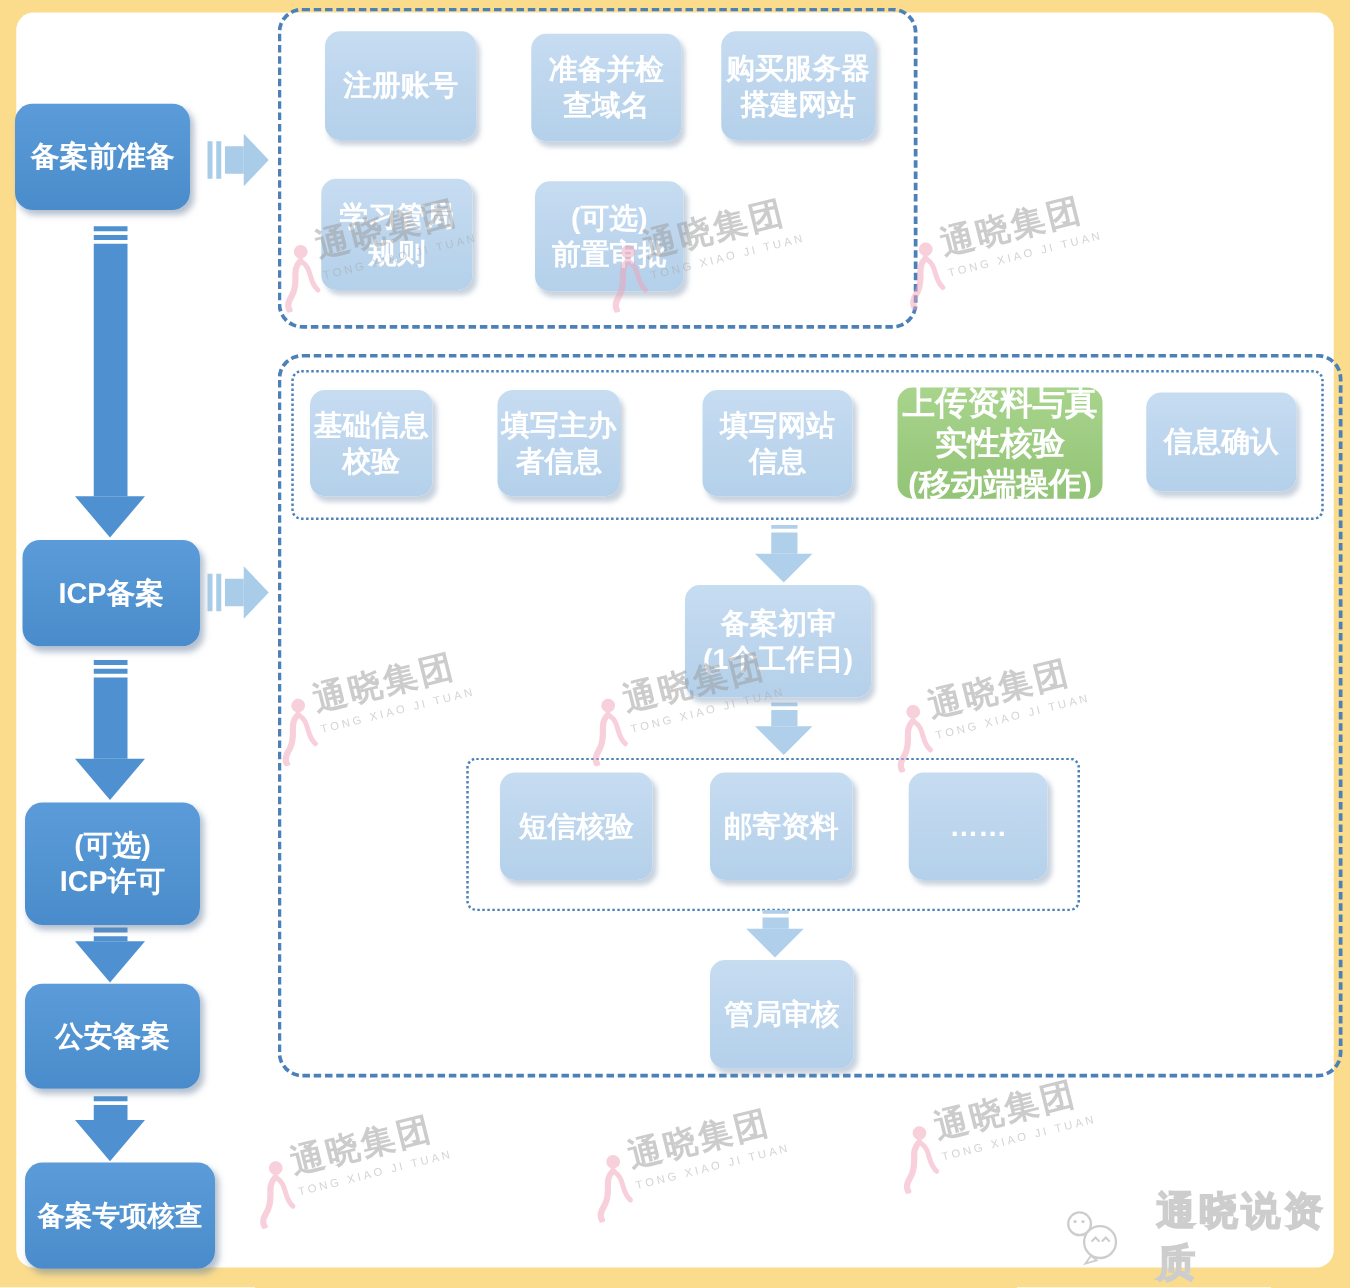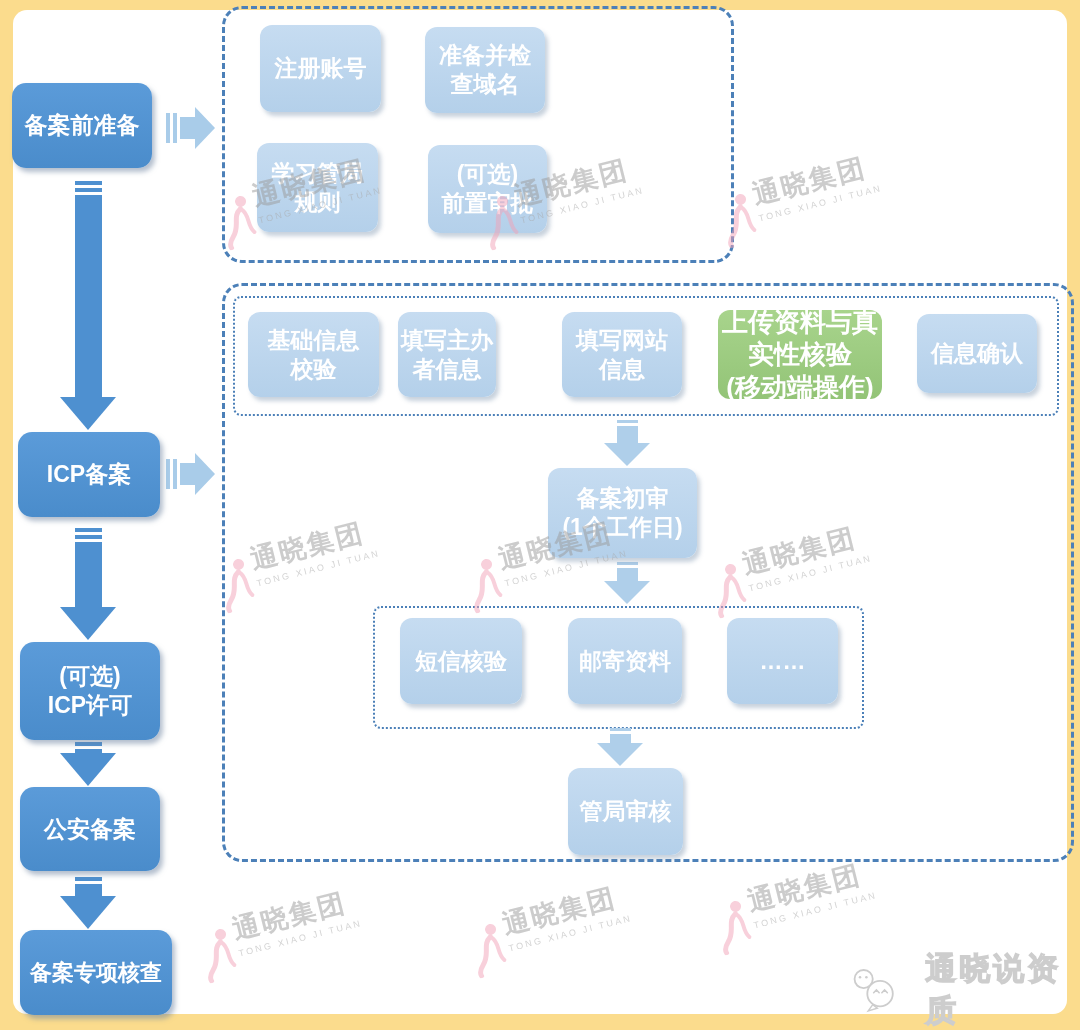--- a/index.html
+++ b/index.html
@@ -98,29 +98,31 @@
     <i class="vbar"></i>
       <i class="vbar"></i>
       <i class="shaft"></i>
       <i class="head"></i>
     </div>
 
   <div class="dash-box" style="left:222px;top:6px;width:506px;height:251px"></div>
   <div class="box light" style="left:260px;top:25px;width:121px;height:87px">注册账号</div>
   <div class="box light" style="left:425px;top:27px;width:120px;height:86px">准备并检
 查域名</div>
+  <div class="box light" style="left:577px;top:25px;width:123px;height:87px">购买服务器
+搭建网站</div>
   <div class="box light" style="left:257px;top:143px;width:121px;height:89px">学习管局
 规则</div>
   <div class="box light" style="left:428px;top:145px;width:119px;height:88px">(可选)
 前置审批</div>
 
   <div class="dash-box" style="left:222px;top:283px;width:846px;height:573px"></div>
 
   <div class="dot-box" style="left:233px;top:296px;width:822px;height:116px"></div>
-  <div class="box light" style="left:248px;top:312px;width:131px;height:85px">基础信息
+  <div class="box light" style="left:248px;top:312px;width:98px;height:85px">基础信息
 校验</div>
   <div class="box light" style="left:398px;top:312px;width:98px;height:85px">填写主办
 者信息</div>
   <div class="box light" style="left:562px;top:312px;width:120px;height:85px">填写网站
 信息</div>
   <div class="box green" style="left:718px;top:310px;width:164px;height:89px">上传资料与真
 实性核验
 (移动端操作)</div>
   <div class="box light" style="left:917px;top:314px;width:120px;height:79px">信息确认</div>
 

